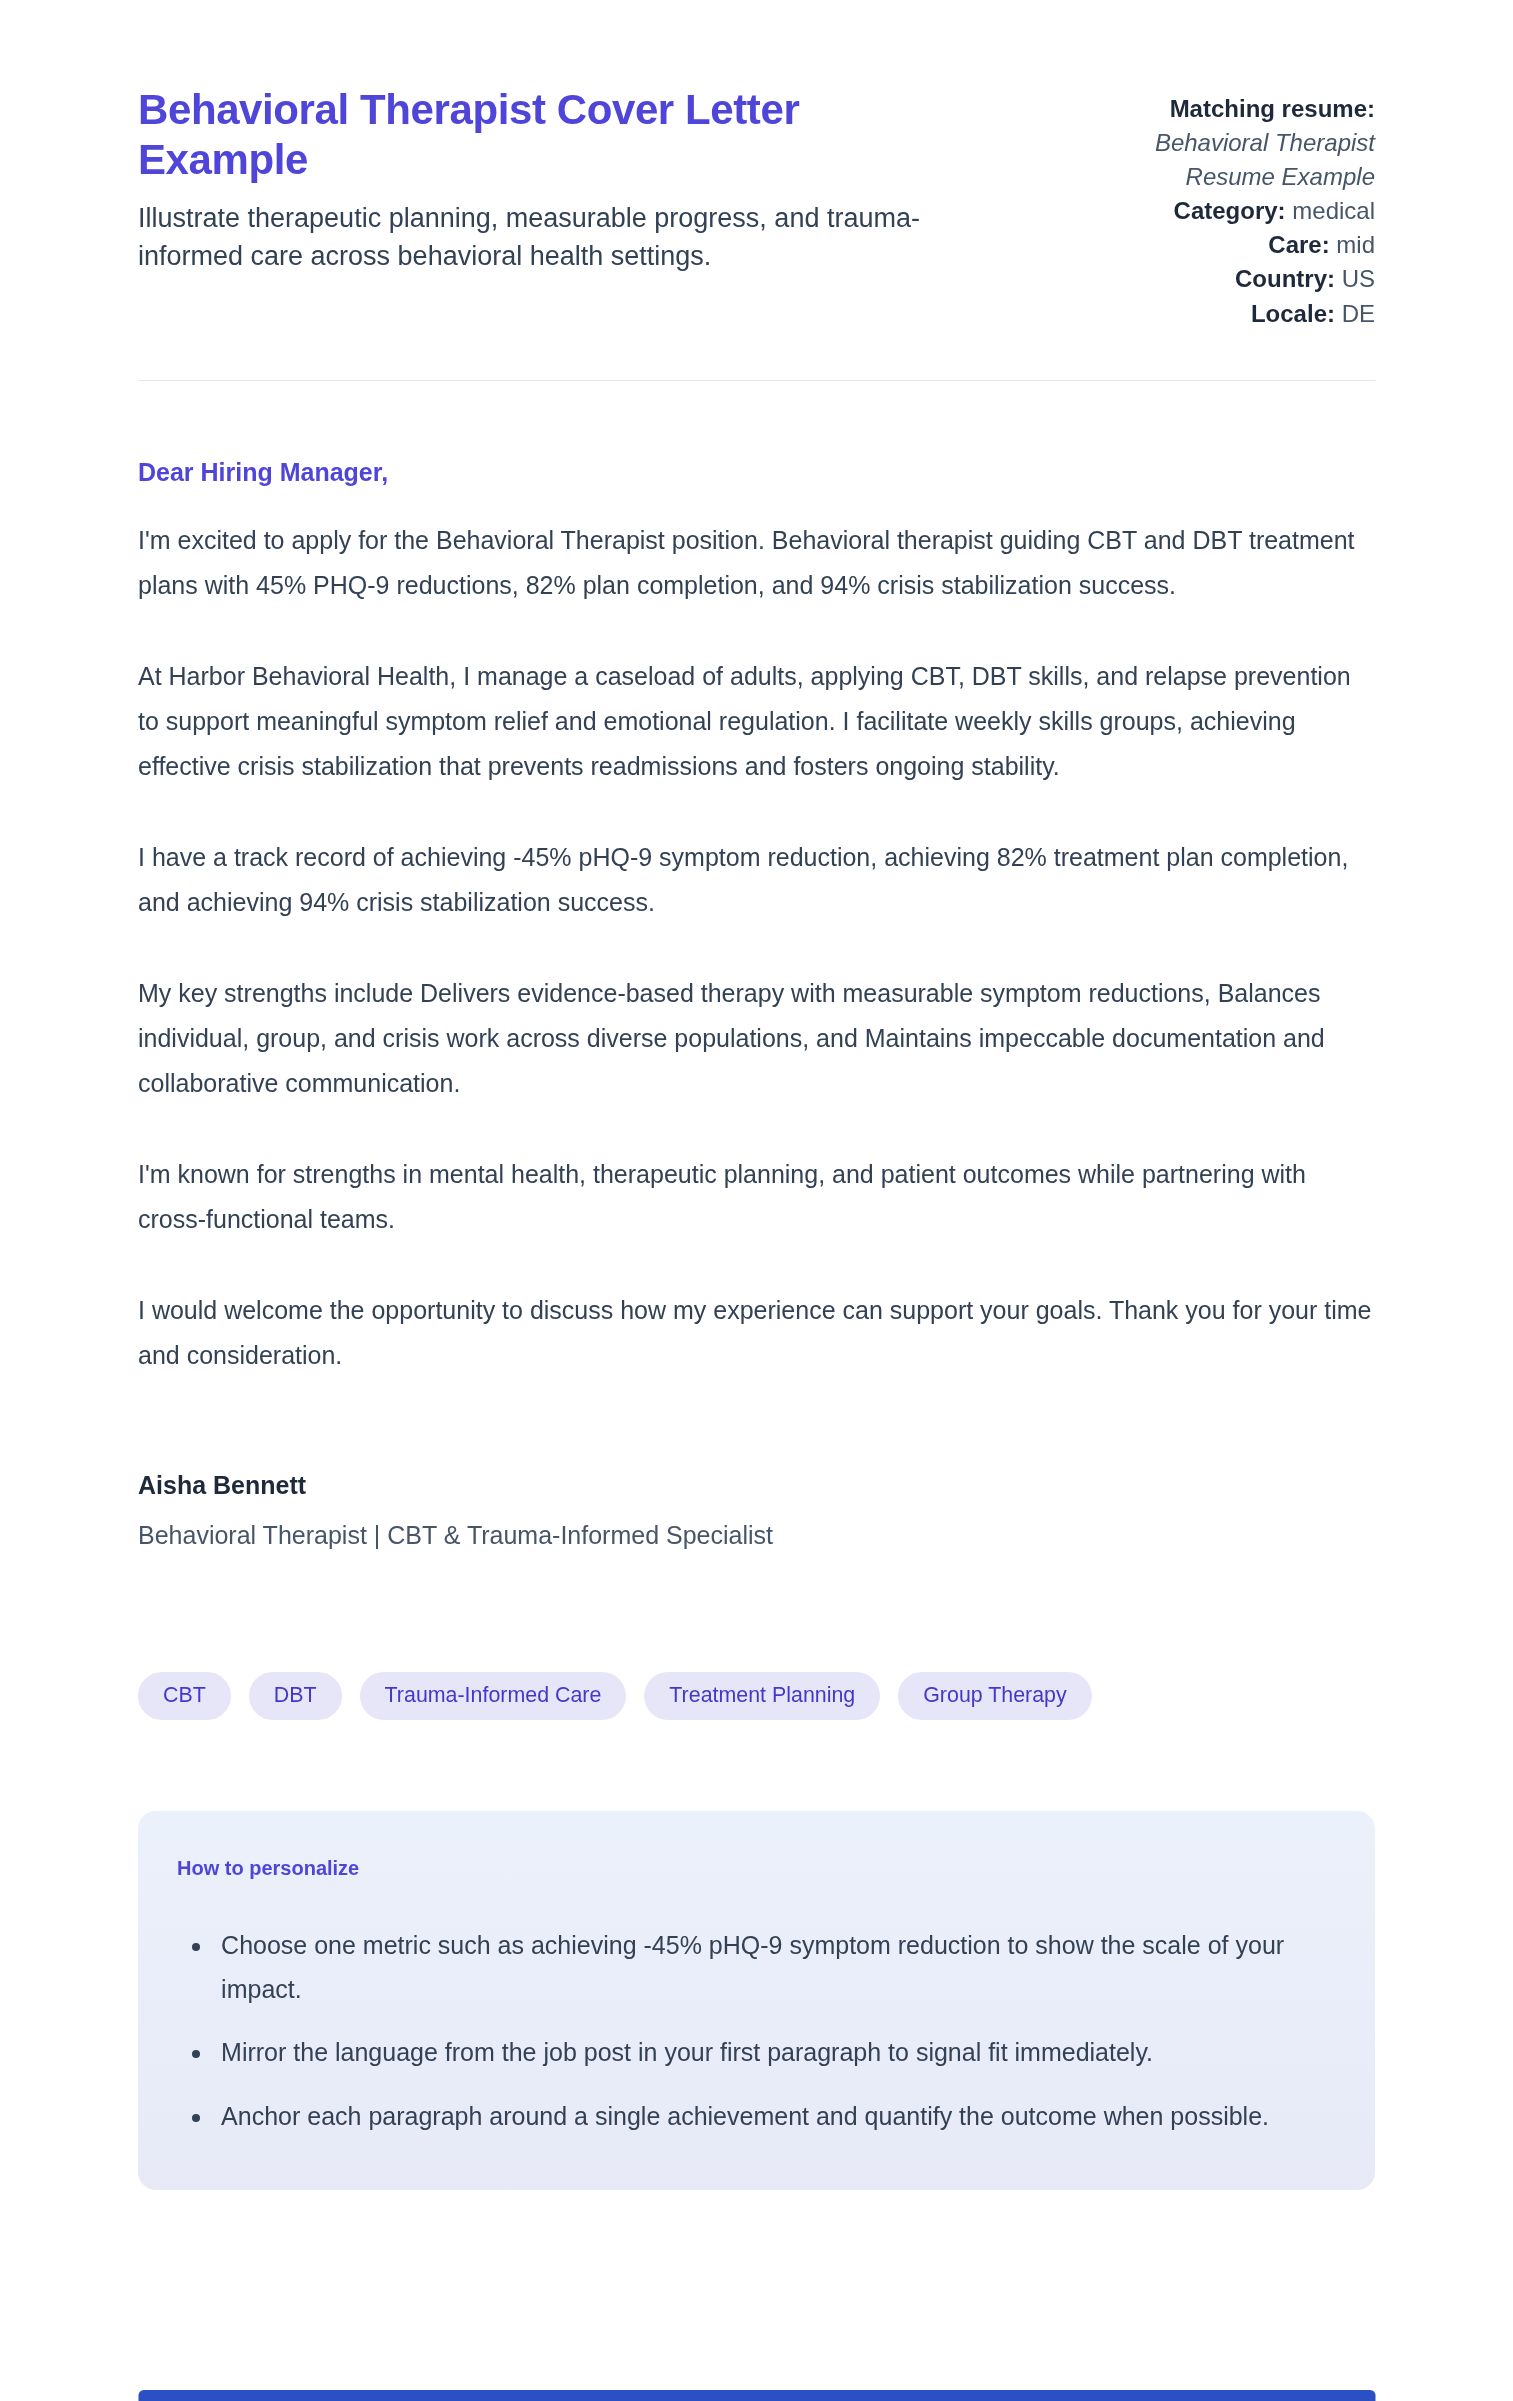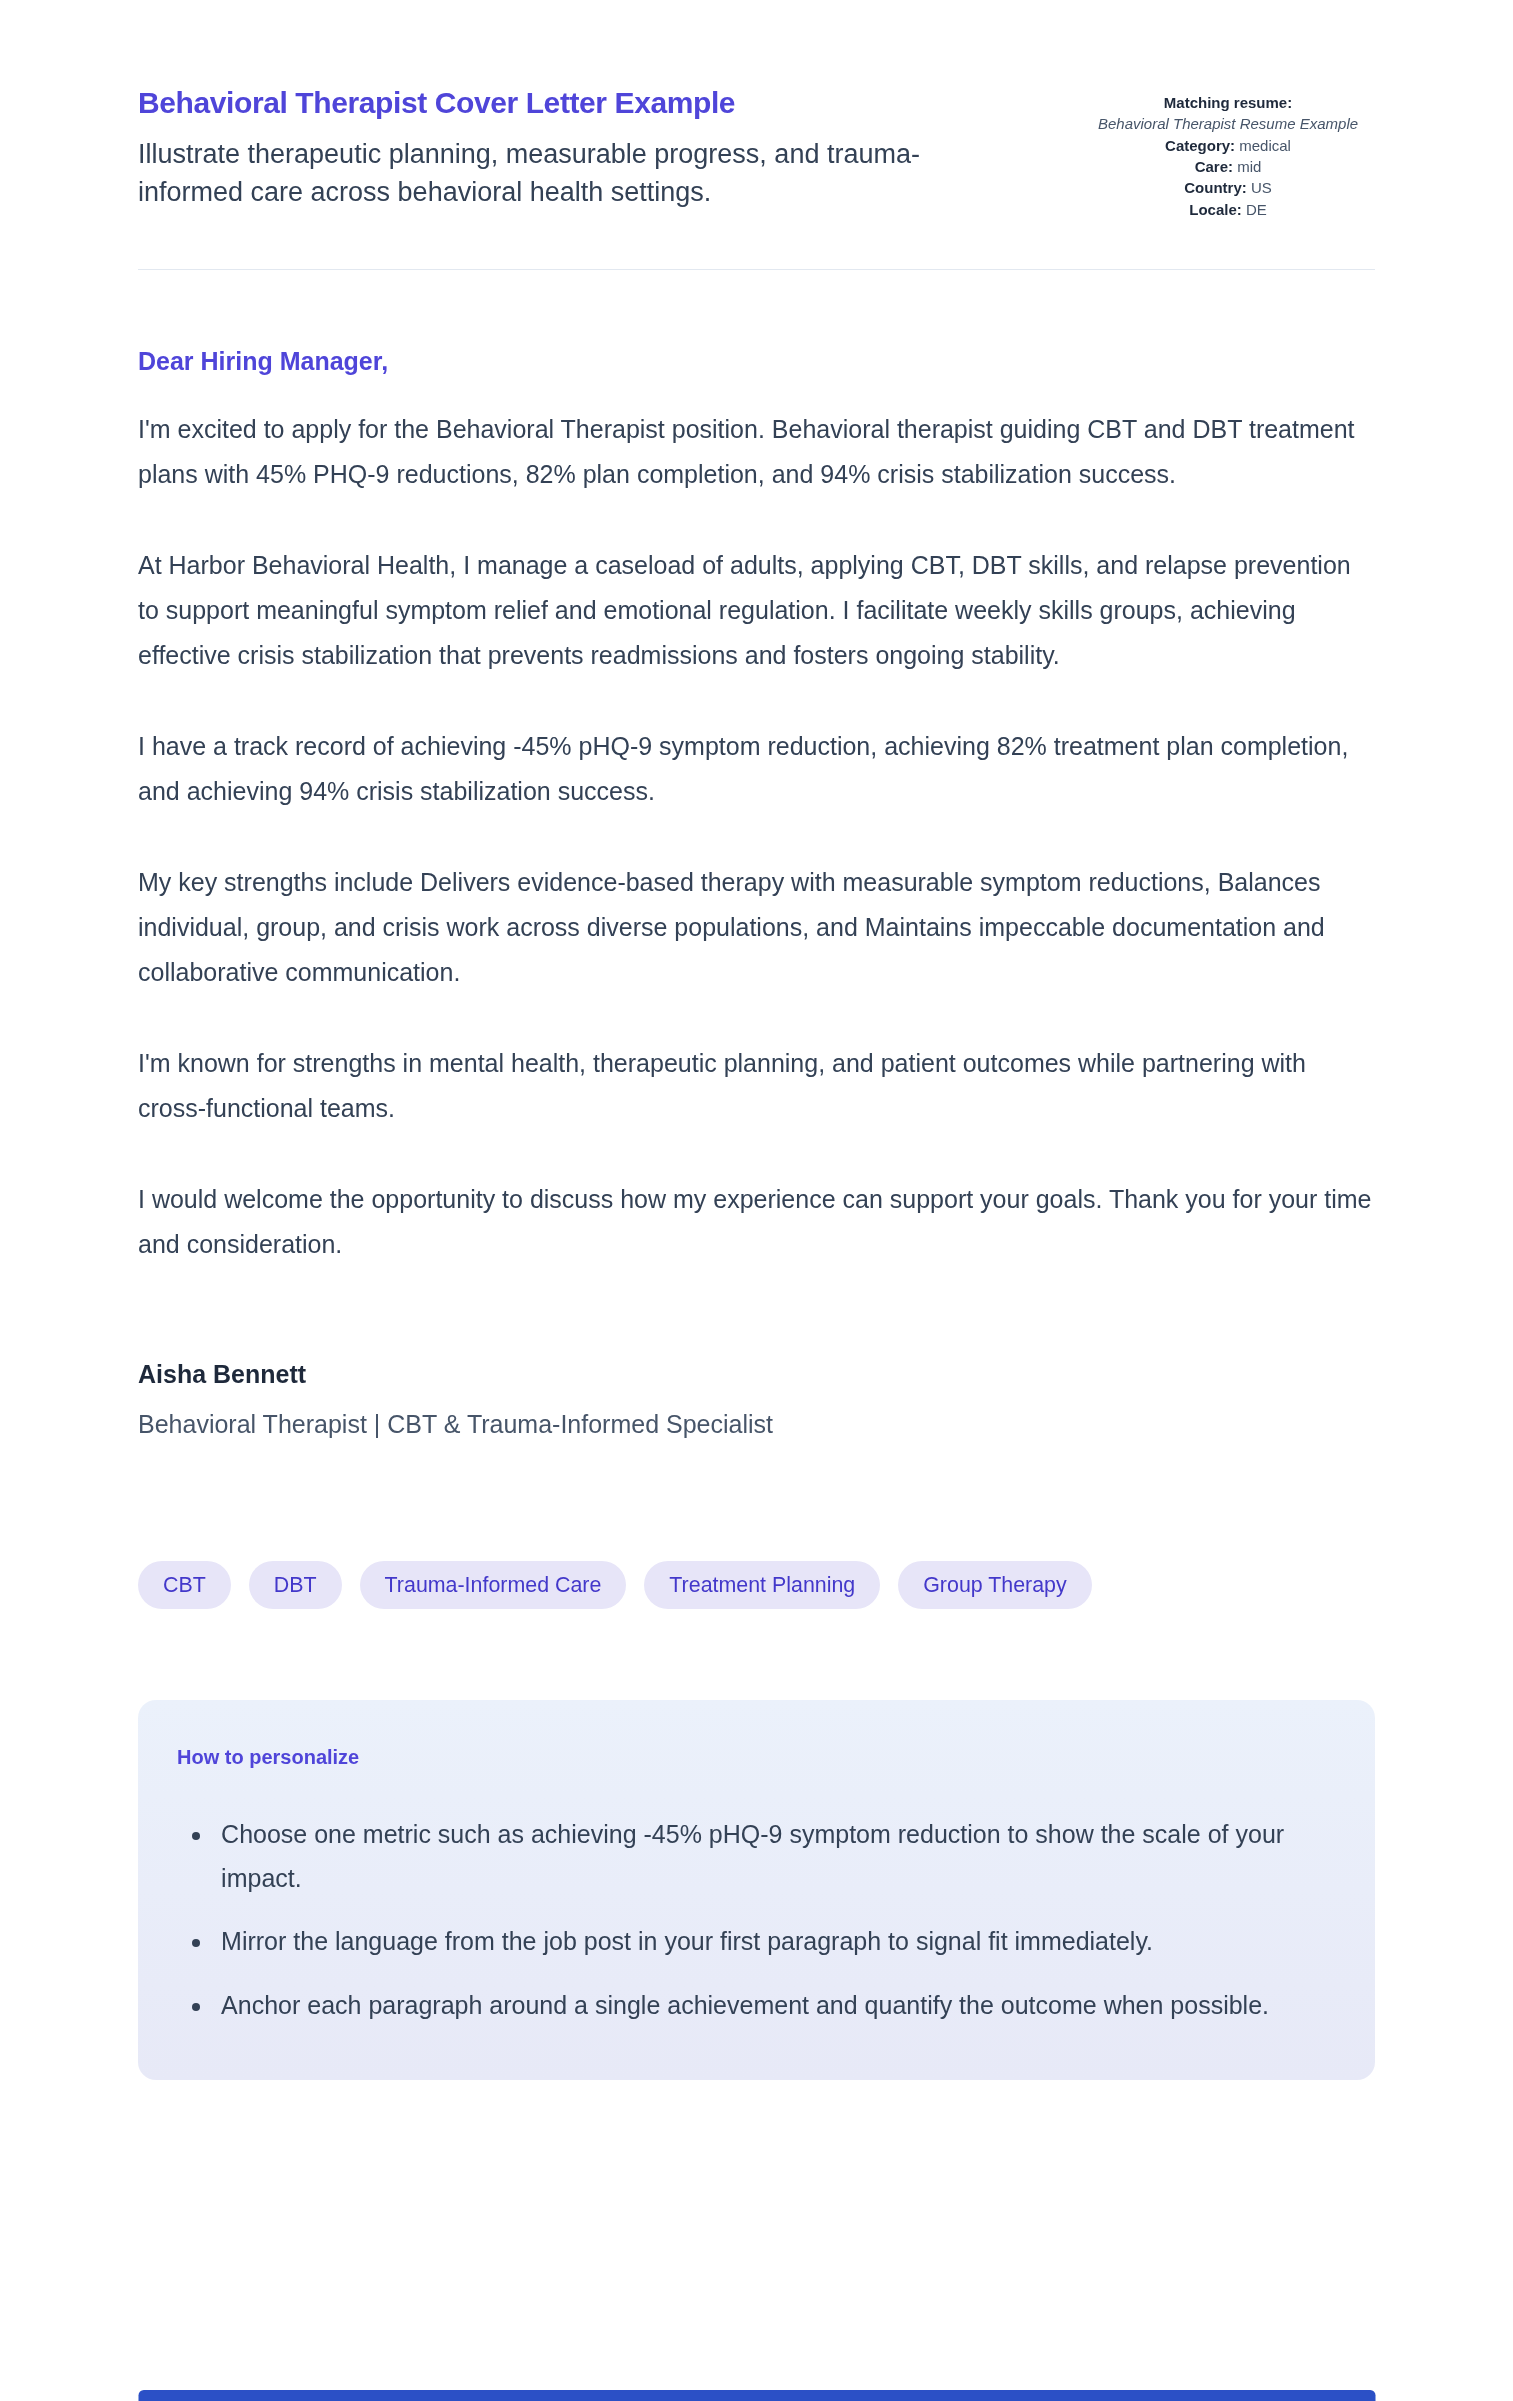--- a/index.html
+++ b/index.html
@@ -17,37 +17,37 @@
     margin: 0 auto;
     padding-top: 85px;
   }
   .header {
     display: flex;
     justify-content: space-between;
     align-items: flex-start;
   }
   .header-left { max-width: 828px; }
   .title {
-    font-size: 30px;
+    font-size: 42px;
     line-height: 1.18;
     font-weight: 700;
     letter-spacing: -0.4px;
     color: #4f45d9;
   }
   .subtitle {
     margin-top: 16px;
     font-size: 27px;
     line-height: 1.4;
     font-weight: 400;
     color: #334155;
   }
   .meta {
     width: 294px;
-    text-align: center;
-    font-size: 15px;
+    text-align: right;
+    font-size: 24px;
     line-height: 1.42;
     color: #475569;
     padding-top: 7.1px;
     flex-shrink: 0;
   }
   .meta-label { color: #1e293b; font-weight: 700; }
   .meta-row { white-space: nowrap; }
   .meta-row.wrap { white-space: normal; font-style: italic; }
   .divider {
     border: none;

